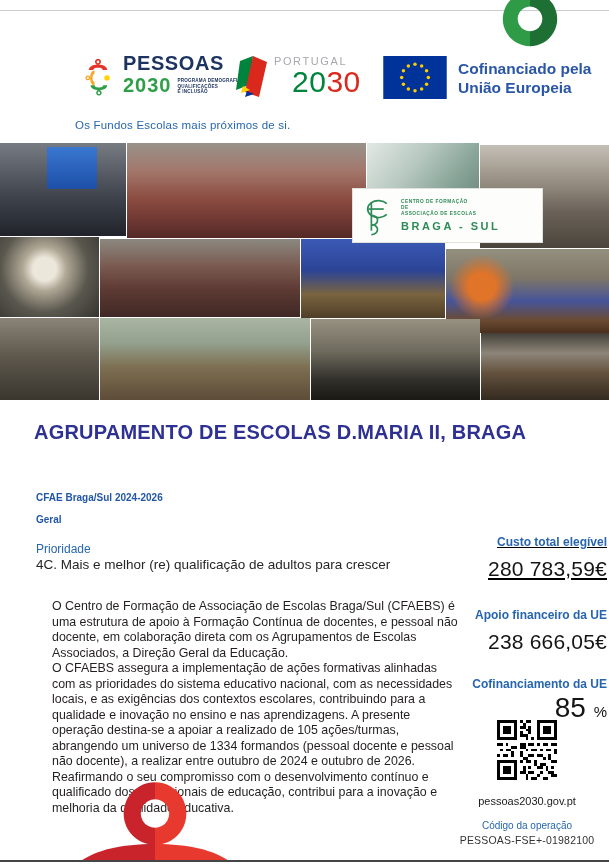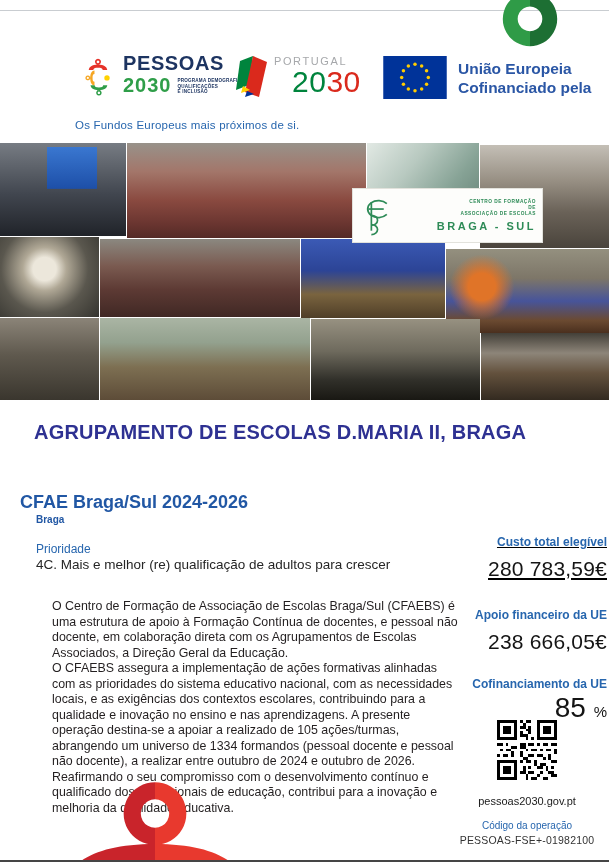--- a/index.html
+++ b/index.html
@@ -62,27 +62,27 @@
       background:linear-gradient(180deg,#8b8478 0%,#5f594e 45%,#3a362e 100%);}
   .t10{left:100px;top:175px;width:210px;height:82px;
       background:linear-gradient(180deg,#aab5a4 0%,#93a18e 30%,#7d6f52 60%,#5d4c38 100%);}
   .t11{left:311px;top:176px;width:169px;height:81px;
       background:linear-gradient(180deg,#979181 0%,#6e6a5d 40%,#31302a 75%,#191813 100%);}
   .t12{left:481px;top:190px;width:128px;height:67px;
       background:linear-gradient(180deg,#433f38 0%,#8d8579 30%,#63513d 60%,#332a20 100%);}
 
   .cfae-box{position:absolute;left:352px;top:45px;width:191px;height:55px;background:#fdfdfb;
             border:1px solid #e2e2dc;box-sizing:border-box;display:flex;align-items:center;padding:3px 6px;}
-  .cfae-text{margin-left:8px;text-align:right;flex:1;}
+  .cfae-text{margin-left:8px;text-align:left;flex:1;}
   .cfae-line{font-size:4.8px;font-weight:700;color:#2e8b57;letter-spacing:.5px;line-height:6px;}
   .cfae-title{font-size:11px;font-weight:700;color:#2e8b57;letter-spacing:2.5px;margin-top:3px;}
 
   
   .title{left:34px;top:421px;width:565px;font-size:20px;font-weight:700;color:#2e3192;letter-spacing:.2px;}
-  .program{left:20px;top:492px;font-size:18px;font-weight:700;color:#2157a4;}
+  .program{left:36px;top:492px;font-size:10px;font-weight:700;color:#2157a4;}
   .location{left:36px;top:514px;font-size:10px;font-weight:700;color:#2157a4;}
   .priority-label{left:36px;top:542px;font-size:12px;color:#2766ae;}
   .priority-value{left:36px;top:557px;font-size:13.5px;color:#262626;}
 
   .desc{left:52px;top:599px;width:408px;font-size:12.4px;color:#231f20;line-height:15.5px;}
   .desc p{margin:0;}
 
   .financials{right:34px;top:535px;width:260px;text-align:right;}
   .fin-item1{margin-bottom:0;text-decoration:underline;}
   .fin-label{font-size:12px;font-weight:600;color:#2766ae;}
@@ -169,26 +169,26 @@
           <circle cx="37.5" cy="32.3" r="1.7"></circle>
         <circle cx="31" cy="34" r="1.7"></circle>
           <circle cx="24.5" cy="32.3" r="1.7"></circle>
           <circle cx="19.7" cy="27.5" r="1.7"></circle>
         <circle cx="18" cy="21" r="1.7"></circle>
           <circle cx="19.7" cy="14.5" r="1.7"></circle>
           <circle cx="24.5" cy="9.7" r="1.7"></circle>
       </g>
     </svg>
     <div class="eu-text">
+      <div>Cofinanciado pela</div>
       <div>União Europeia</div>
-      <div>Cofinanciado pela</div>
-    </div>
-  </div>
-
-  <div class="abs tagline">Os Fundos Europeus mais próximos de si.</div>
+    </div>
+  </div>
+
+  <div class="abs tagline">Os Fundos Escolas mais próximos de si.</div>
 
   <div class="abs collage">
     <div class="tile t1"></div>
     <div class="tile t2"></div>
     <div class="tile t3"></div>
     <div class="tile t4"></div>
     <div class="tile t5"></div>
     <div class="tile t6"></div>
     <div class="tile t7"></div>
     <div class="tile t8"></div>
@@ -212,21 +212,21 @@
         <div class="cfae-line">DE</div>
         <div class="cfae-line">ASSOCIAÇÃO DE ESCOLAS</div>
         <div class="cfae-title">BRAGA - SUL</div>
       </div>
     </div>
   </div>
 
   <div class="abs title">AGRUPAMENTO DE ESCOLAS D.MARIA II, BRAGA</div>
 
   <div class="abs program">CFAE Braga/Sul 2024-2026</div>
-  <div class="abs location">Braga</div>
+  <div class="abs location">Geral</div>
 
   <div class="abs priority-label">Prioridade</div>
   <div class="abs priority-value">4C. Mais e melhor (re) qualificação de adultos para crescer</div>
 
   <div class="abs desc">
     <p>O Centro de Formação de Associação de Escolas Braga/Sul (CFAEBS) é uma estrutura de apoio à Formação Contínua de docentes, e pessoal não docente, em colaboração direta com os Agrupamentos de Escolas Associados, a Direção Geral da Educação.</p>
     <p>O CFAEBS assegura a implementação de ações formativas alinhadas com as prioridades do sistema educativo nacional, com as necessidades locais, e as exigências dos contextos escolares, contribuindo para a qualidade e inovação no ensino e nas aprendizagens. A presente operação destina-se a apoiar a realizado de 105 ações/turmas, abrangendo um universo de 1334 formandos (pessoal docente e pessoal não docente), a realizar entre outubro de 2024 e outubro de 2026. Reafirmando o seu compromisso com o desenvolvimento contínuo e qualificado dos profissionais de educação, contribui para a inovação e melhoria da qualidade educativa.</p>
   </div>
 
   <div class="abs financials">

